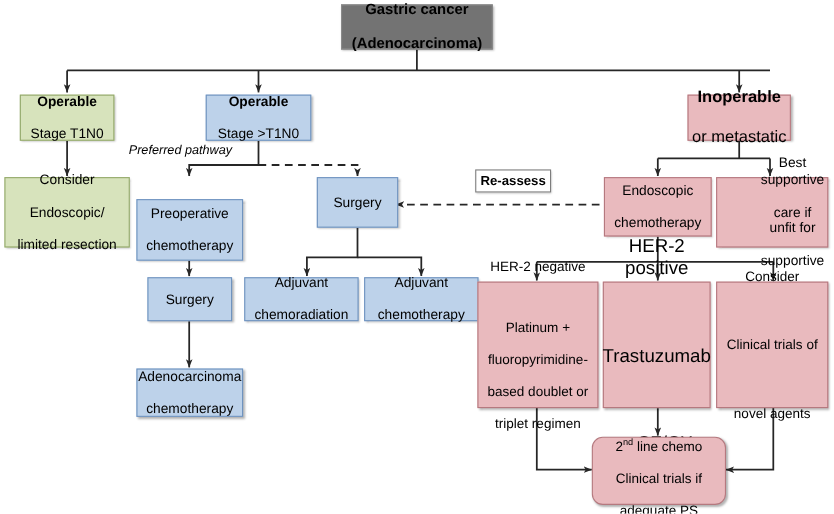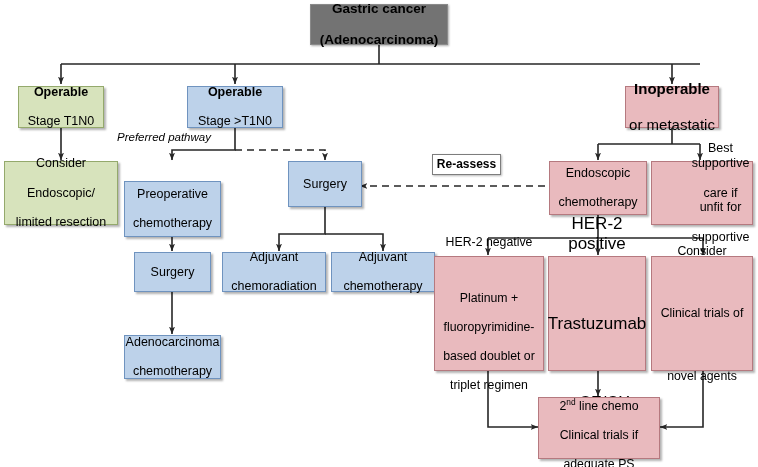--- a/index.html
+++ b/index.html
@@ -256,21 +256,21 @@
   <div class="node n-pink" style="left:651px; top:256px; width:102px; height:115px; font-size:12.3px;">
     <span class="stack">
       <span class="l">Consider</span>
       <span class="l" style="height:19px;"></span>
       <span class="l">Clinical trials of</span>
       <span class="l" style="height:19px;"></span>
       <span class="l">novel agents</span>
     </span>
   </div>
 
-  <div class="node n-pink" style="left:538px; top:397px; width:122px; height:62px; font-size:12.3px;">
+  <div class="node n-pink" style="left:538px; top:397px; width:122px; height:62px; font-size:12.3px;border-radius:10px;">
     <span class="stack">
       <span class="l">
         <span>2</span><sup>nd</sup><span> line chemo</span>
       </span>
       <span class="l">Clinical trials if</span>
       <span class="l">adequate PS</span>
     </span>
   </div>
 
 </div>

